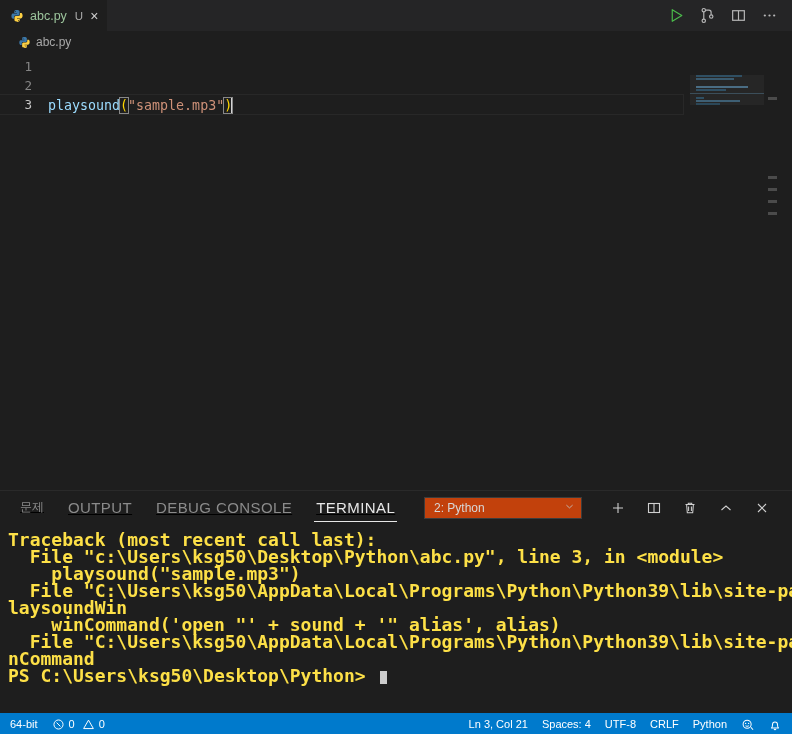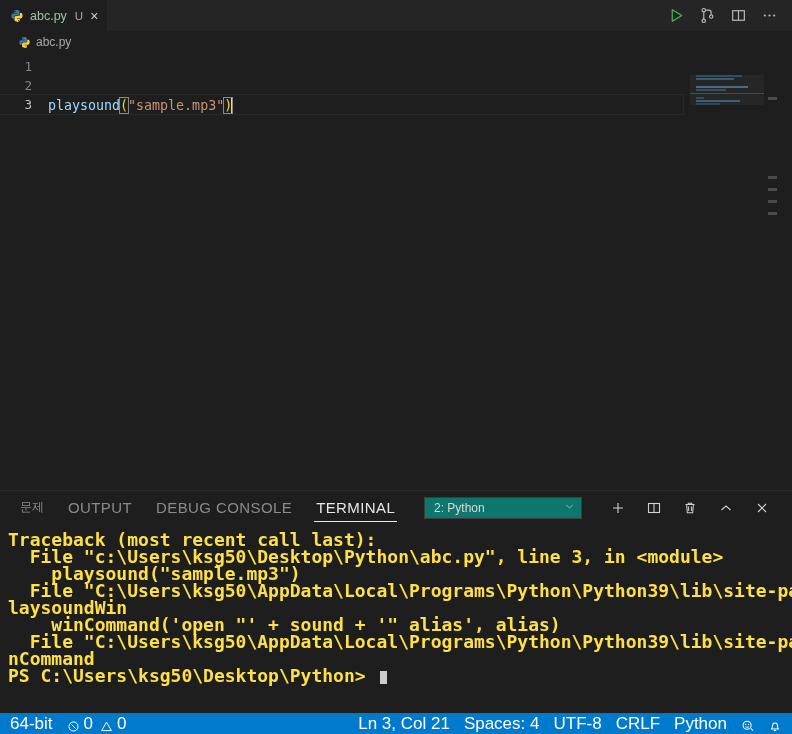--- a/index.html
+++ b/index.html
@@ -154,21 +154,21 @@
     position: absolute; left: 0; right: 0; bottom: 0;
     height: 1px; background: #e7e7e7;
   }
   .panel-right {
     margin-left: auto;
     display: flex; align-items: center; gap: 0;
     padding-right: 12px;
   }
   .term-select {
     width: 158px; height: 22px;
-    background: #0f766e;
+    background: #c2410c;
     border: 1px solid #3c3c3c;
     color: #d8d8d8;
     font-size: 12px;
     display: flex; align-items: center;
     padding: 0 6px 0 9px;
     margin-right: 18px;
     cursor: pointer;
     font-family: "Liberation Sans", sans-serif;
   }
   .term-select .chev { margin-left: auto; }
@@ -196,21 +196,21 @@
     vertical-align: -2px;
     margin-left: 4px;
   }
 
   
   .statusbar {
     height: 22px;
     background: #007acc;
     display: flex; align-items: center;
     color: #ffffff;
-    font-size: 17px;
+    font-size: 11px;
     font-family: "Liberation Sans", sans-serif;
   }
   .sb-item {
     display: flex; align-items: center; gap: 4px;
     padding: 0 7px; height: 100%;
     cursor: pointer; white-space: nowrap;
   }
   .sb-left { display: flex; align-items: center; padding-left: 3px; }
   .sb-right { margin-left: auto; display: flex; align-items: center; padding-right: 4px; }
   .sb-icon { width: 13px; height: 13px; display: block; }
@@ -293,21 +293,21 @@
       <div class="mm-tick" style="top:123px;"></div>
       <div class="mm-tick" style="top:135px;"></div>
       <div class="mm-tick" style="top:147px;"></div>
       <div class="mm-tick" style="top:159px;"></div>
     </div>
   </div>
 </div>
 
 <div class="panel">
   <div class="panel-head">
-    <div id="panel-tabs" style="display:flex;">
+    <div id="panel-tabs" style="display:flex;text-decoration:underline;">
         <div class="ptab korean">문제</div>
         <div class="ptab">OUTPUT</div>
         <div class="ptab">DEBUG CONSOLE</div>
         <div class="ptab active">TERMINAL</div>
       </div>
     <div class="panel-right">
       <div class="term-select">
         <span>2: Python</span>
         <span class="chev">
           <svg width="11" height="11" viewBox="0 0 16 16" fill="none" stroke="#c5c5c5" stroke-width="1.2">

